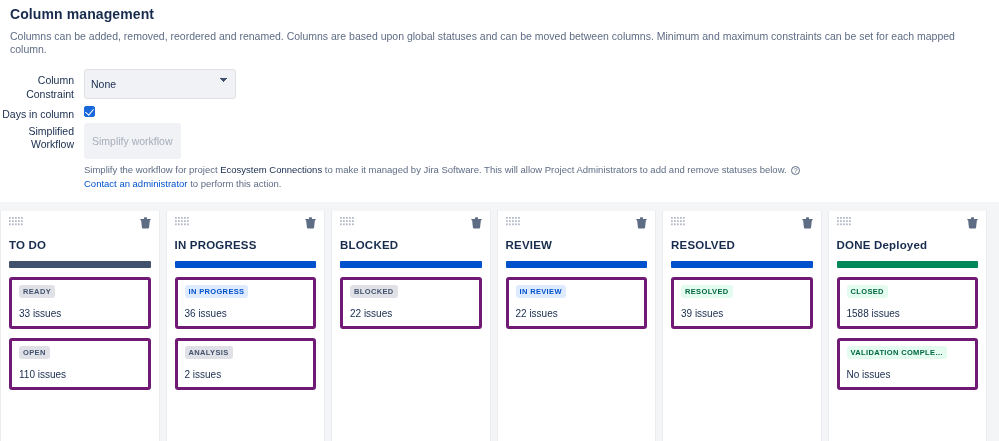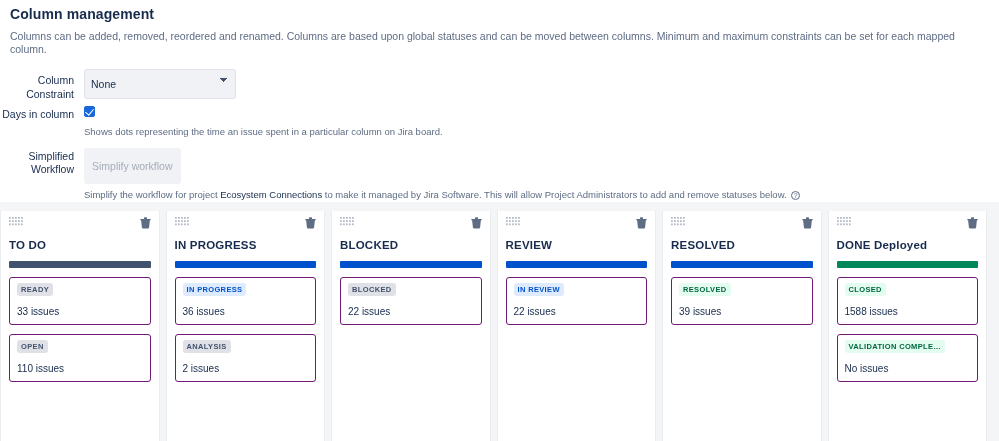--- a/index.html
+++ b/index.html
@@ -103,21 +103,21 @@
   .trash { width:11px; height:12px; }
 
   .col-name {
     font-size: 11.5px; font-weight:700; color:#172B4D;
     letter-spacing:.2px; margin-top: 8px; line-height: 13px;
     white-space: nowrap; overflow:hidden; text-overflow: ellipsis;
   }
   .col-bar { height: 7px; border-radius: 1px; margin-top: 9px; }
 
   .status-card {
-    border:1px solid #701a75; border-radius:3px;
+    border:3px solid #701a75; border-radius:3px;
     background:#fff; padding:5px 7px 6px 7px; margin-top: 9px;
   }
   .status-badge {
     display:inline-block; font-size:7.5px; font-weight:700;
     letter-spacing:.35px; padding: 2px 4px; border-radius:3px;
     max-width: 100%; overflow:hidden; white-space:nowrap; text-overflow:ellipsis;
     vertical-align: top;
   }
   .badge-grey  { background:#DFE1E6; color:#42526E; }
   .badge-blue  { background:#DEEBFF; color:#0052CC; }
@@ -142,21 +142,20 @@
         <select class="constraint-select">
           <option>None</option>
         </select>
       </div>
     </div>
 
     <div class="form-row">
       <div class="form-label">Days in column</div>
       <div class="form-control">
         <span class="chk"></span>
-        <div class="help-text">Shows dots representing the time an issue spent in a particular column on Jira board.</div>
       </div>
     </div>
 
     <div class="form-row">
       <div class="form-label two-line">
         <div>Simplified</div>
         <div>Workflow</div>
       </div>
       <div class="form-control">
         <button class="btn-disabled" disabled="">Simplify workflow</button>

